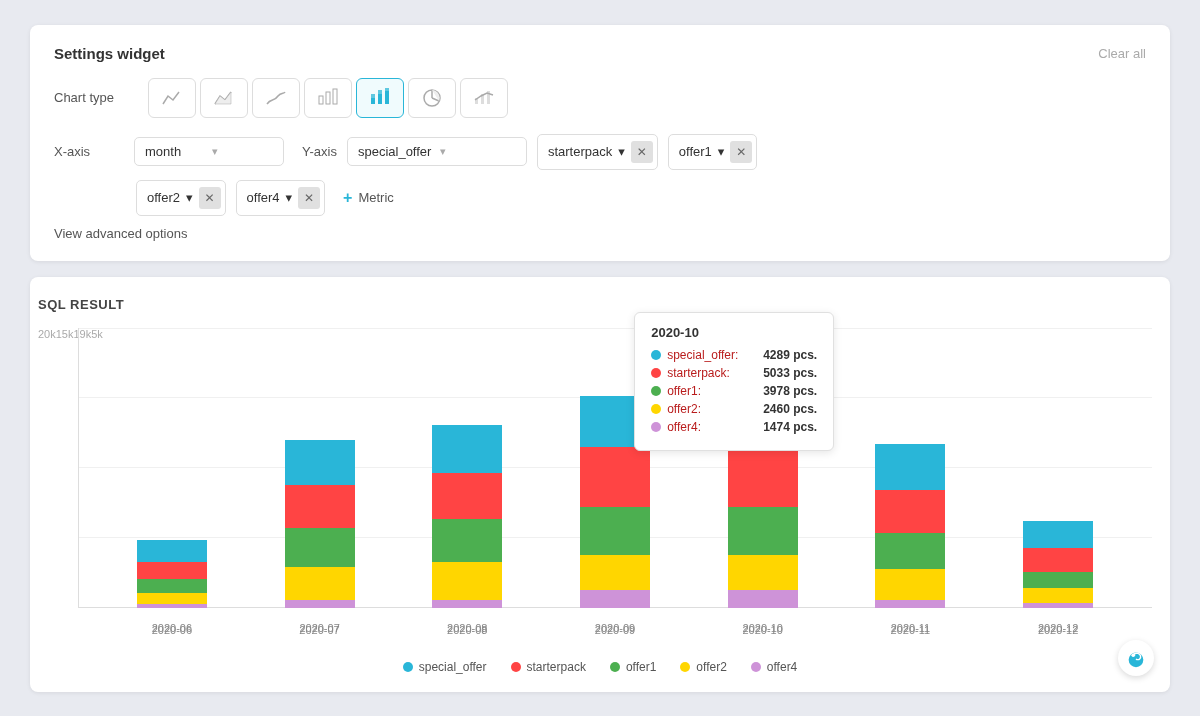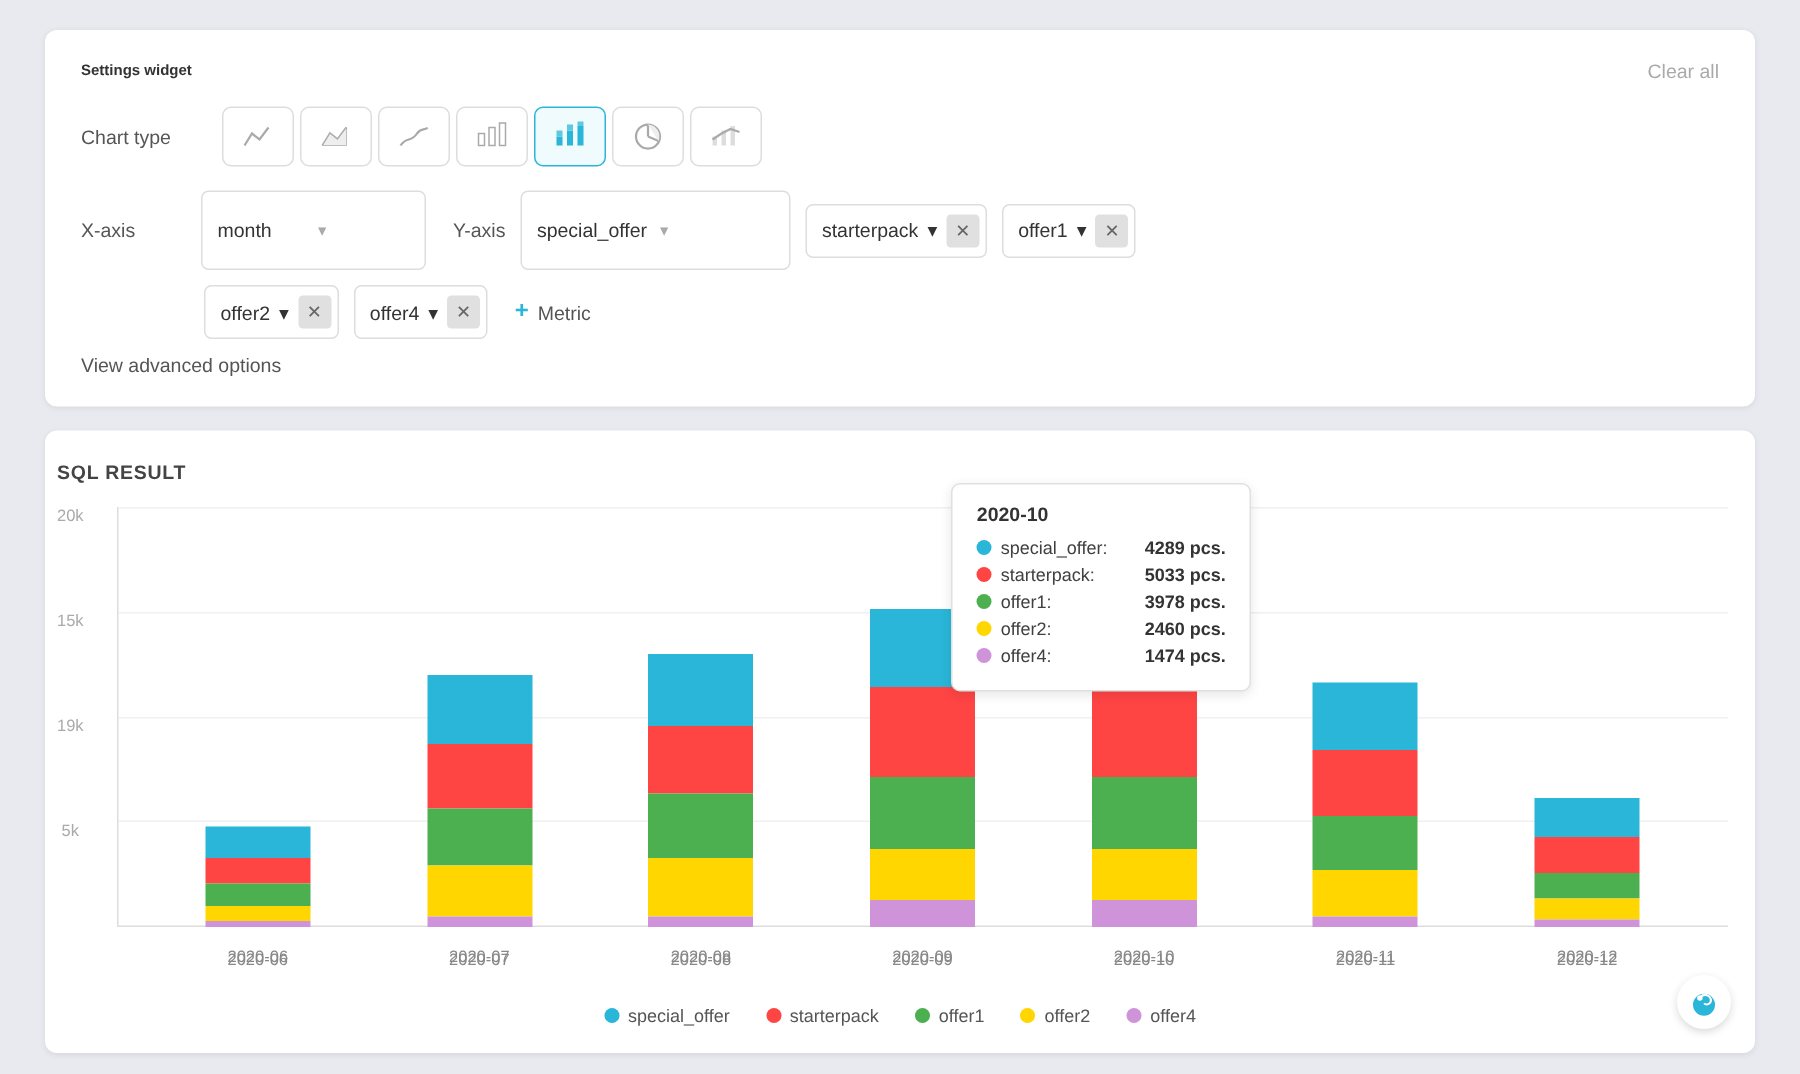--- a/index.html
+++ b/index.html
@@ -23,21 +23,21 @@
       margin-bottom: 16px;
       box-shadow: 0 1px 4px rgba(0,0,0,0.08);
     }
     .widget-header {
       display: flex;
       justify-content: space-between;
       align-items: center;
       margin-bottom: 16px;
     }
     .widget-title {
-      font-size: 10px;
+      font-size: 15px;
       font-weight: 600;
       color: #333;
     }
     .clear-all {
       font-size: 13px;
       color: #aaa;
       cursor: pointer;
       text-decoration: none;
     }
     .chart-type-row {
@@ -77,21 +77,21 @@
       align-items: center;
       gap: 10px;
       margin-bottom: 10px;
       flex-wrap: wrap;
     }
     .axis-select {
       display: flex;
       align-items: center;
       border: 1px solid #ddd;
       border-radius: 5px;
-      padding: 18px 10px;
+      padding: 6px 10px;
       font-size: 13px;
       color: #333;
       background: #fff;
       min-width: 150px;
       position: relative;
     }
     .axis-select-wide { min-width: 180px; }
     .axis-select span { flex: 1; }
     .axis-select .chevron {
       color: #aaa;
@@ -160,23 +160,22 @@
       height: 320px;
       padding-left: 40px;
       padding-bottom: 40px;
     }
     .y-axis-labels {
       position: absolute;
       left: 0;
       top: 0;
       bottom: 40px;
       display: flex;
-      flex-direction: column;
       justify-content: space-between;
-      align-items: center;
+      align-items: flex-start;
       padding-right: 6px;
     }
     .y-label {
       font-size: 11px;
       color: #aaa;
     }
     .chart-grid {
       position: absolute;
       left: 40px;
       right: 10px;
@@ -269,21 +268,21 @@
       align-items: center;
       gap: 6px;
     }
     .tooltip-dot {
       width: 10px;
       height: 10px;
       border-radius: 50%;
       flex-shrink: 0;
     }
     .tooltip-key {
-      color: #404040;
+      color: #b91c1c;
     }
     .tooltip-val {
       font-weight: 700;
       color: #333;
     }
     
     .legend {
       display: flex;
       justify-content: center;
       gap: 24px;

